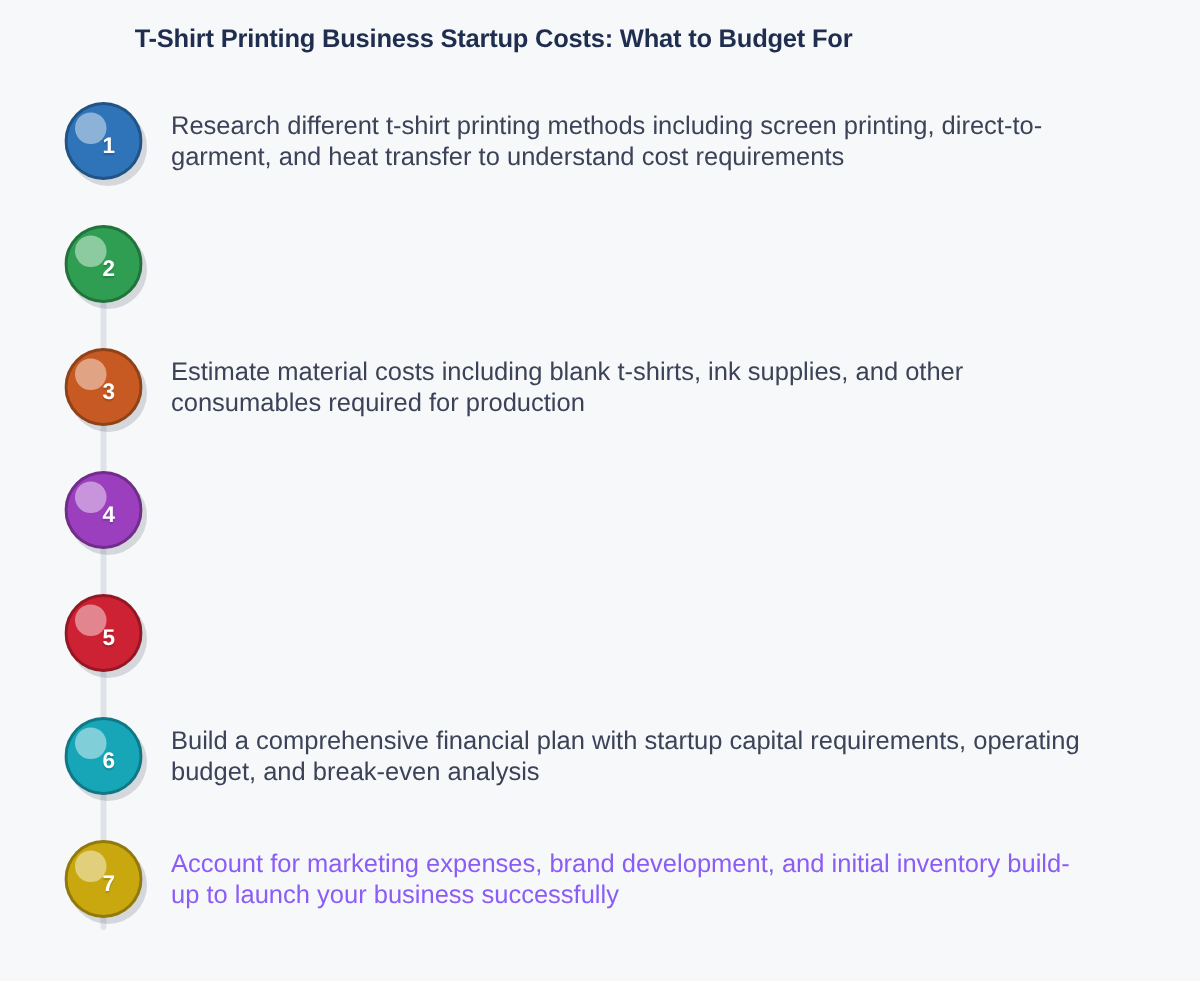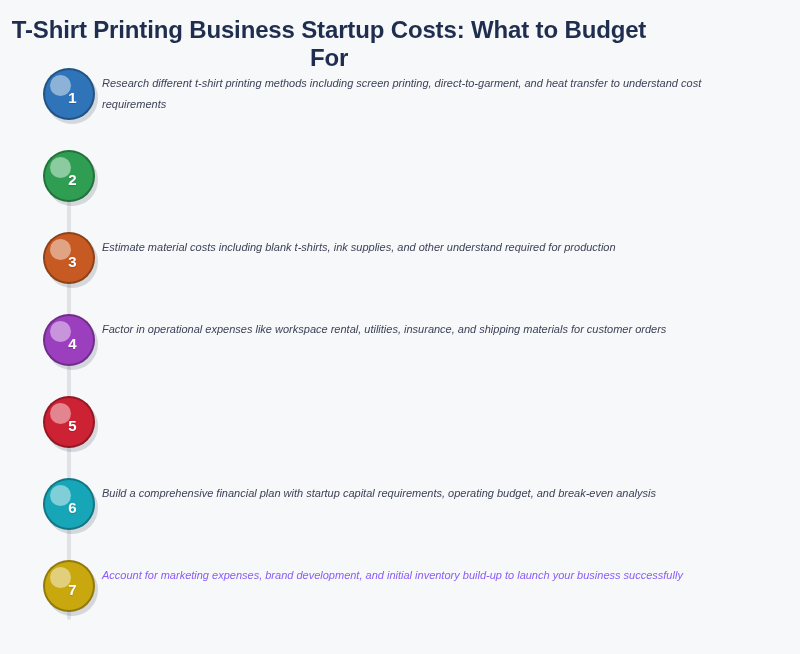--- a/index.html
+++ b/index.html
@@ -18,21 +18,21 @@
     width: 800px;
     height: 654px;
     box-sizing: border-box;
   }
   .title {
     position: absolute;
     top: 16px;
     left: 0;
     width: 658px;
     text-align: center;
-    font-size: 24px;
+    font-size: 17px;
     font-weight: bold;
     color: #1f2d4e;
     letter-spacing: -0.15px;
   }
   .steps {
     position: absolute;
     top: 62px;
     left: 0;
     width: 800px;
   }
@@ -100,27 +100,26 @@
     font-size: 15px;
     font-weight: bold;
     color: #ffffff;
     padding-left: 7px;
     padding-top: 7px;
     box-sizing: border-box;
     text-shadow: 0 1px 1px rgba(0,0,0,0.18);
   }
   .step-text {
     position: absolute;
-    left: 102px;
+    left: 114px;
     top: 11px;
     width: 618px;
-    font-size: 11px;
+    font-size: 17px;
     line-height: 21px;
     color: #3c4257;
-    font-style: italic;
   }
 </style>
 </head>
 <body style="background: rgb(246, 248, 250);">
 
 <div class="infographic">
 
   <div class="title" style="color: rgb(31, 45, 78);">T-Shirt Printing Business Startup Costs: What to Budget For</div>
 
   <div class="steps">
@@ -148,32 +147,31 @@
     </div>
 
     <div class="step">
       <div class="step-marker">
         <div class="marker-shadow"></div>
         <div class="marker-circle" style="background: rgb(199, 90, 34);">
           <div class="marker-gloss"></div>
         </div>
         <div class="marker-number">3</div>
       </div>
-      <div class="step-text" style="color: rgb(60, 66, 87);">Estimate material costs including blank t-shirts, ink supplies, and other understand required for production</div>
+      <div class="step-text" style="color: rgb(60, 66, 87);">Estimate material costs including blank t-shirts, ink supplies, and other consumables required for production</div>
     </div>
 
     <div class="step">
       <div class="step-marker">
         <div class="marker-shadow"></div>
         <div class="marker-circle" style="background: rgb(155, 63, 191);">
           <div class="marker-gloss"></div>
         </div>
         <div class="marker-number">4</div>
       </div>
-      <div class="step-text" style="color: rgb(60, 66, 87);">Factor in operational expenses like workspace rental, utilities, insurance, and shipping materials for customer orders</div>
     </div>
 
     <div class="step">
       <div class="step-marker">
         <div class="marker-shadow"></div>
         <div class="marker-circle" style="background: rgb(204, 34, 51);">
           <div class="marker-gloss"></div>
         </div>
         <div class="marker-number">5</div>
       </div>

